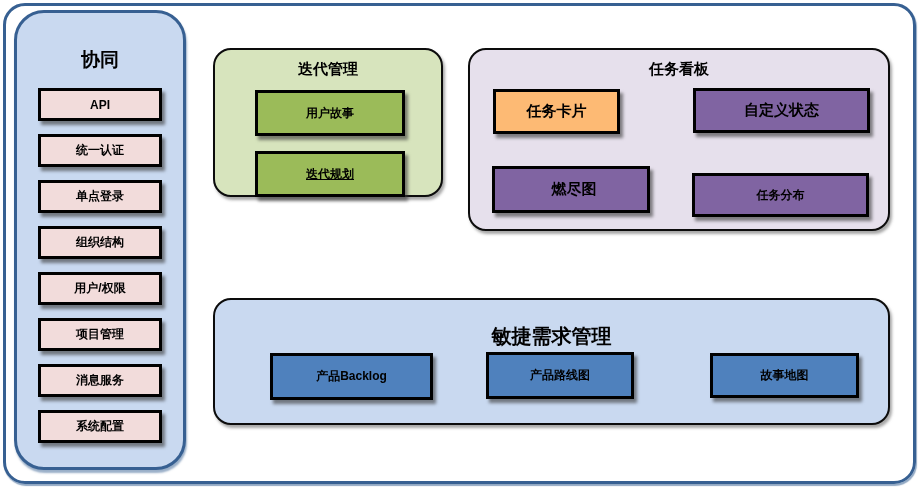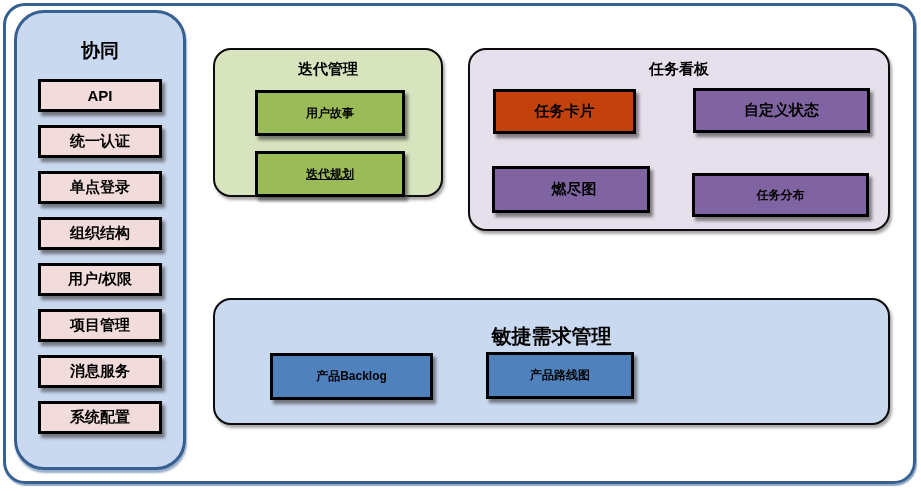--- a/index.html
+++ b/index.html
@@ -27,21 +27,21 @@
   .sidebar {
     position: absolute;
     left: 14px; top: 10px;
     width: 172px; height: 460px;
     background: #c9d9f0;
     border: 3px solid #376092;
     border-radius: 30px;
     box-shadow: 1px 3px 2px rgba(54,96,145,0.5);
   }
   .sidebar-title {
-    margin-top: 25px;
+    margin-top: 34px;
     text-align: center;
     font-size: 19px;
     font-weight: bold;
     color: #000;
   }
   .sidebar-items {
     margin-top: 15px;
     display: flex;
     flex-direction: column;
     align-items: center;
@@ -49,21 +49,21 @@
   }
   .pill {
     width: 124px;
     height: 33px;
     background: #f2dcdb;
     border: 3px solid #000;
     box-shadow: 3px 4px 3px rgba(55,55,55,0.6);
     display: flex;
     align-items: center;
     justify-content: center;
-    font-size: 15px;
+    font-size: 12px;
     font-weight: bold;
     color: #000;
   }
   
   .group {
     position: absolute;
     border: 2px solid #0c0c0c;
     border-radius: 18px;
     box-shadow: 2px 3px 3px rgba(95,95,95,0.55);
   }
@@ -83,21 +83,21 @@
     justify-content: center;
     font-size: 12px;
     font-weight: bold;
     color: #000;
   }
   #iteration-group { left: 213px; top: 48px; width: 230px; height: 149px; background: #d7e4bd; }
   #iteration-item-0 { left: 40px;  top: 40px;  width: 150px; height: 46px; background: #9bbb59; }
   #iteration-item-1 { left: 40px;  top: 101px; width: 150px; height: 46px; background: #9bbb59; text-decoration: underline; }
 
   #kanban-group { left: 468px; top: 48px; width: 422px; height: 183px; background: #e6e0ec; }
-  #kanban-item-0 { left: 23px;  top: 39px;  width: 143px; height: 45px; background: #c2410c; font-size: 15px; }
+  #kanban-item-0 { left: 23px;  top: 39px;  width: 127px; height: 45px; background: #fdba74; font-size: 15px; }
   #kanban-item-1 { left: 223px; top: 38px;  width: 177px; height: 45px; background: #8064a2; font-size: 15px; }
   #kanban-item-2 { left: 22px;  top: 116px; width: 158px; height: 47px; background: #8064a2; font-size: 15px; padding-left: 6px; }
   #kanban-item-3 { left: 222px; top: 123px; width: 177px; height: 44px; background: #8064a2; font-size: 12px; }
 
   #agile-group { left: 213px; top: 298px; width: 677px; height: 127px; background: #c9d9f0; }
   #agile-group .group-title { font-size: 20px; margin-top: 23px; }
   #agile-item-0 { left: 55px;  top: 53px; width: 163px; height: 47px; background: #4f81bd; }
   #agile-item-1 { left: 271px; top: 52px; width: 148px; height: 47px; background: #4f81bd; }
   #agile-item-2 { left: 495px; top: 53px; width: 149px; height: 45px; background: #4f81bd; }
 </style>
@@ -132,14 +132,15 @@
     <div class="feature" id="kanban-item-0">任务卡片</div>
     <div class="feature" id="kanban-item-1">自定义状态</div>
     <div class="feature" id="kanban-item-2">燃尽图</div>
     <div class="feature" id="kanban-item-3">任务分布</div>
   </div>
 
   <div class="group" id="agile-group">
     <div class="group-title">敏捷需求管理</div>
     <div class="feature" id="agile-item-0">产品Backlog</div>
     <div class="feature" id="agile-item-1">产品路线图</div>
+    <div class="feature" id="agile-item-2">故事地图</div>
   </div>
 </div>
 
 </body></html>

